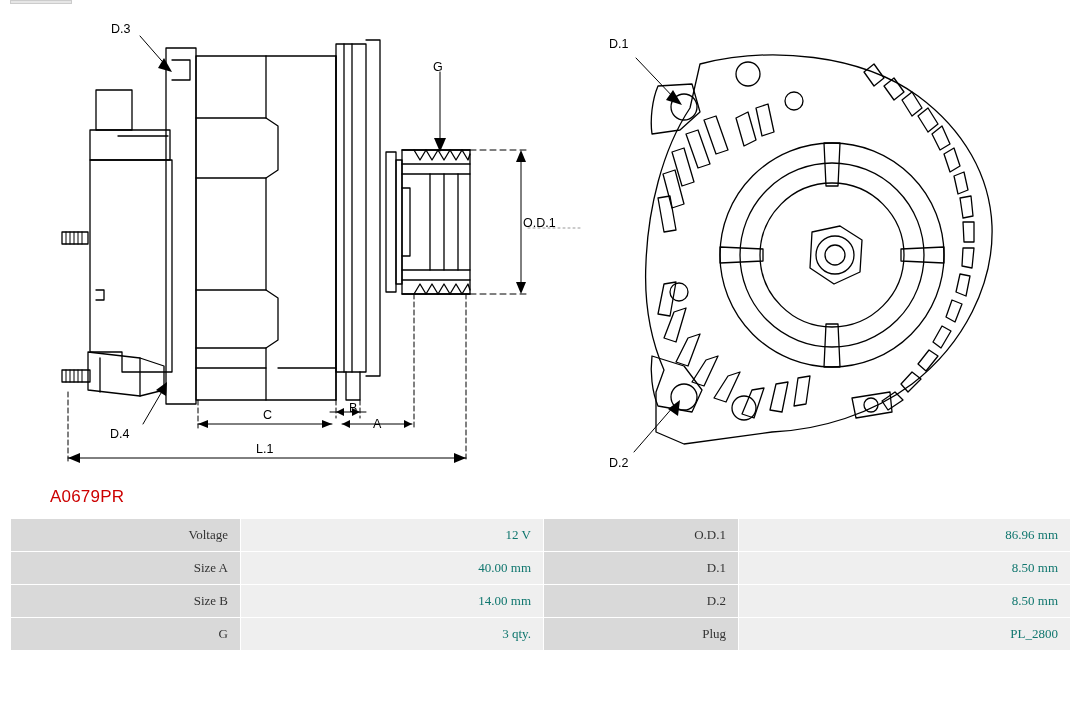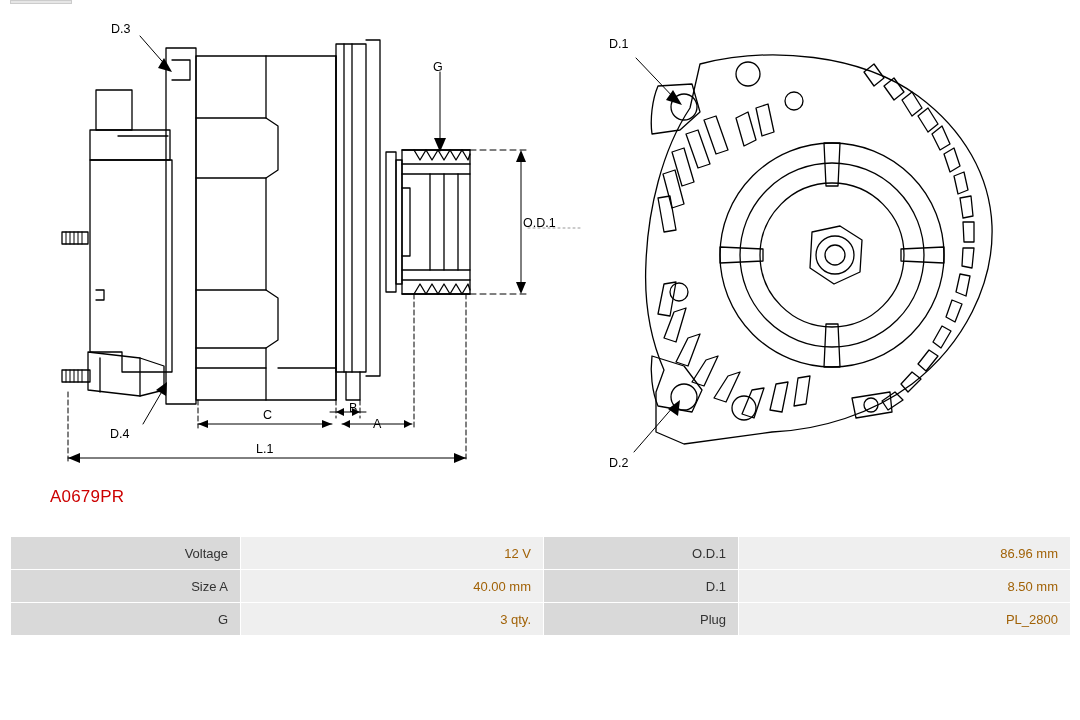--- a/index.html
+++ b/index.html
@@ -44,43 +44,44 @@
     top: 487px;
     font-size: 17px;
     color: #cc0000;
     font-family: "Liberation Sans", sans-serif;
     letter-spacing: 0.2px;
     margin-left: 39px;
   }
   table.specs {
     position: absolute;
     left: 10px;
-    top: 536px;
+    top: 518px;
     width: 1060px;
     border-collapse: collapse;
     table-layout: fixed;
+    font-family: Liberation Serif, serif;
   }
   table.specs td {
     height: 33px;
     font-size: 13px;
     border: 1px solid #ffffff;
     padding: 0 12px;
     box-sizing: border-box;
     white-space: nowrap;
     overflow: hidden;
   }
   td.lbl {
     background: #d9d9d9;
     text-align: right;
     color: #333333;
   }
   td.val {
     background: #efefef;
     text-align: right;
-    color: #a16207;
+    color: #0f766e;
   }
   col.c1 { width: 230px; }
   col.c2 { width: 303px; }
   col.c3 { width: 195px; }
   col.c4 { width: 332px; }
   svg text {
     font-family: "Liberation Sans", sans-serif;
     font-size: 12.5px;
     fill: #000000;
   }
@@ -309,20 +310,26 @@
         <td class="lbl">O.D.1</td>
         <td class="val">86.96 mm</td>
       </tr>
       <tr>
         <td class="lbl">Size A</td>
         <td class="val">40.00 mm</td>
         <td class="lbl">D.1</td>
         <td class="val">8.50 mm</td>
       </tr>
       <tr>
+        <td class="lbl">Size B</td>
+        <td class="val">14.00 mm</td>
+        <td class="lbl">D.2</td>
+        <td class="val">8.50 mm</td>
+      </tr>
+      <tr>
         <td class="lbl">G</td>
         <td class="val">3 qty.</td>
         <td class="lbl">Plug</td>
         <td class="val">PL_2800</td>
       </tr>
     </tbody>
   </table>
 
 </div>
 

